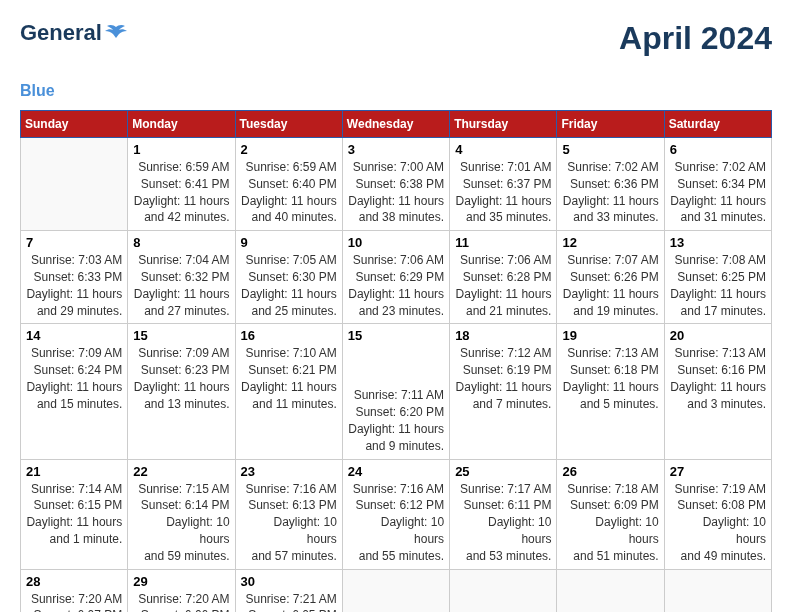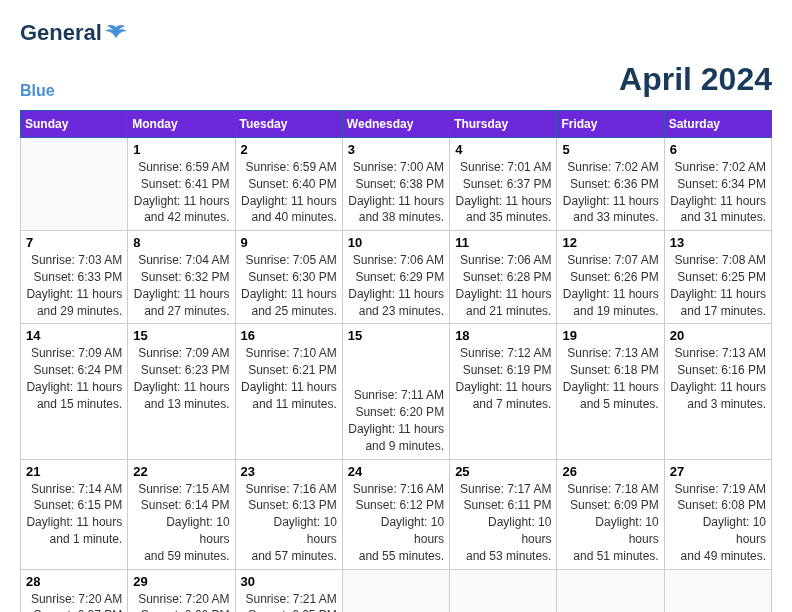--- a/index.html
+++ b/index.html
@@ -22,34 +22,33 @@
       align-items: flex-start;
       gap: 36px;
     }
     .title-block {
       text-align: right;
     }
     .month-title {
       font-size: 32px;
       font-weight: bold;
       color: #1a3a5c;
-      margin-top: 41px;
     }
     .location-title {
       font-size: 15px;
       color: #333;
       margin-top: 2px;
     }
     .calendar {
       width: 100%;
       border-collapse: collapse;
       font-size: 11px;
     }
     .calendar th {
-      background: #6d28d9;
+      background: #b91c1c;
       color: white;
       padding: 6px 4px;
       text-align: left;
       font-size: 12px;
       font-weight: bold;
       border: 1px solid #2a5aaa;
     }
     .calendar td {
       border: 1px solid #ccc;
       vertical-align: top;

